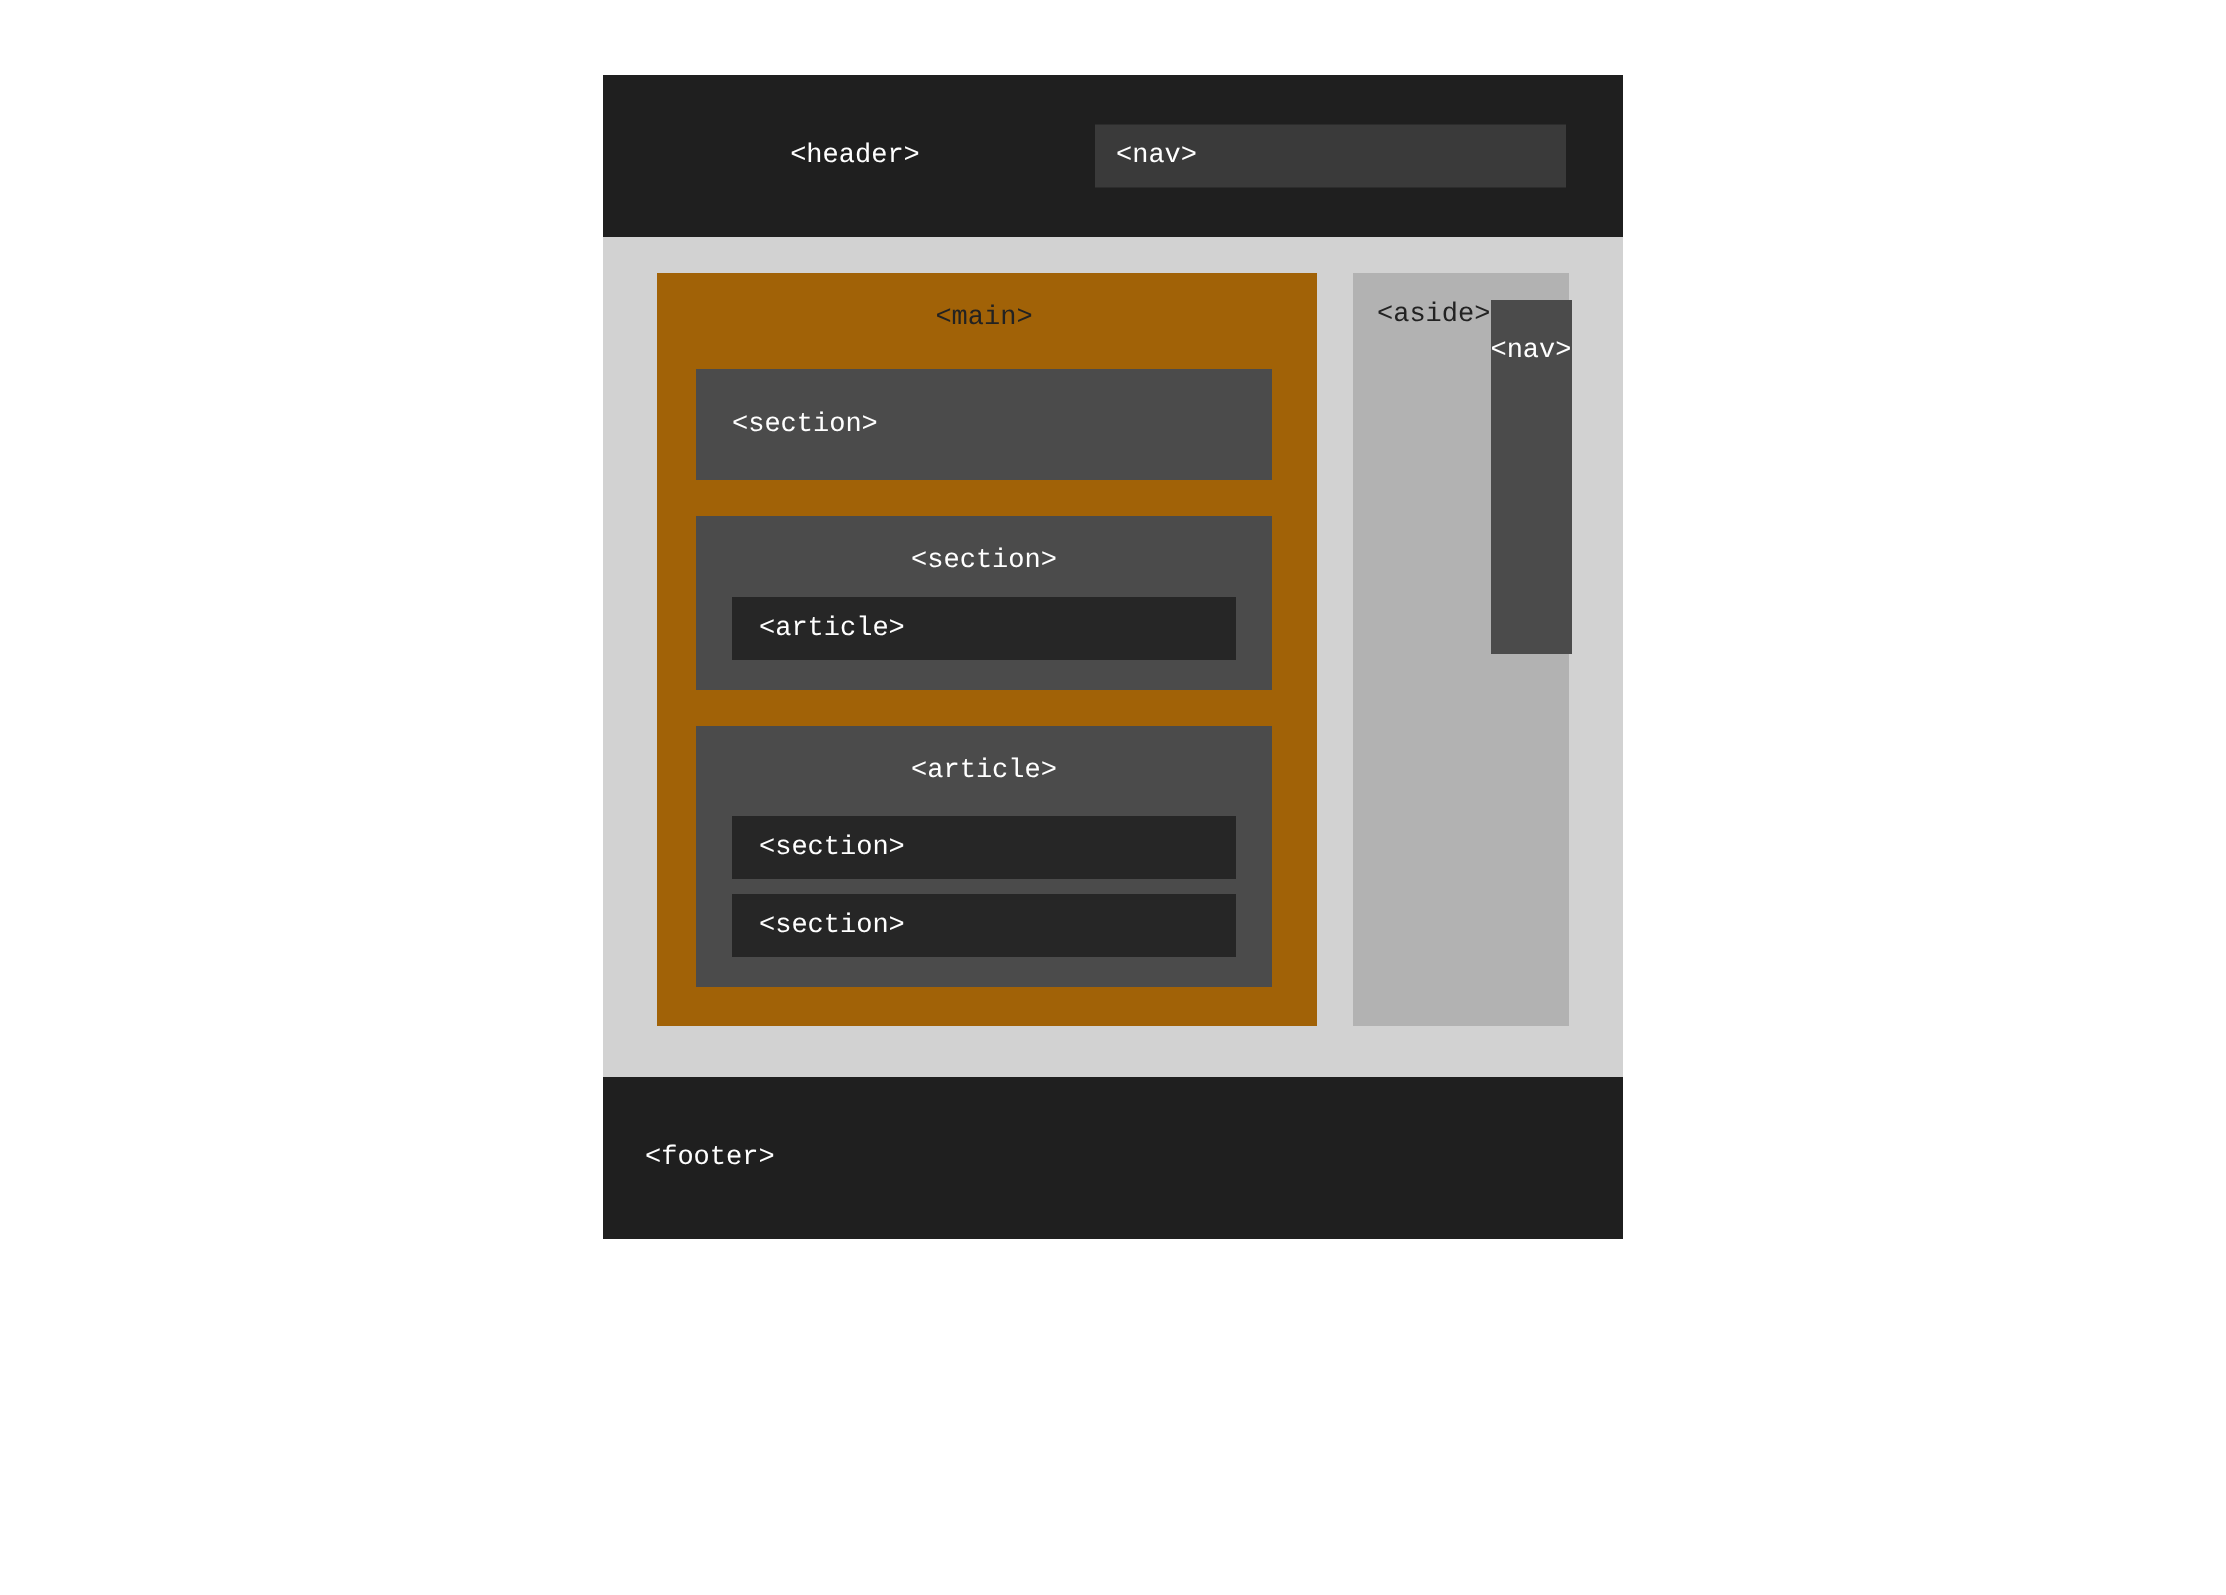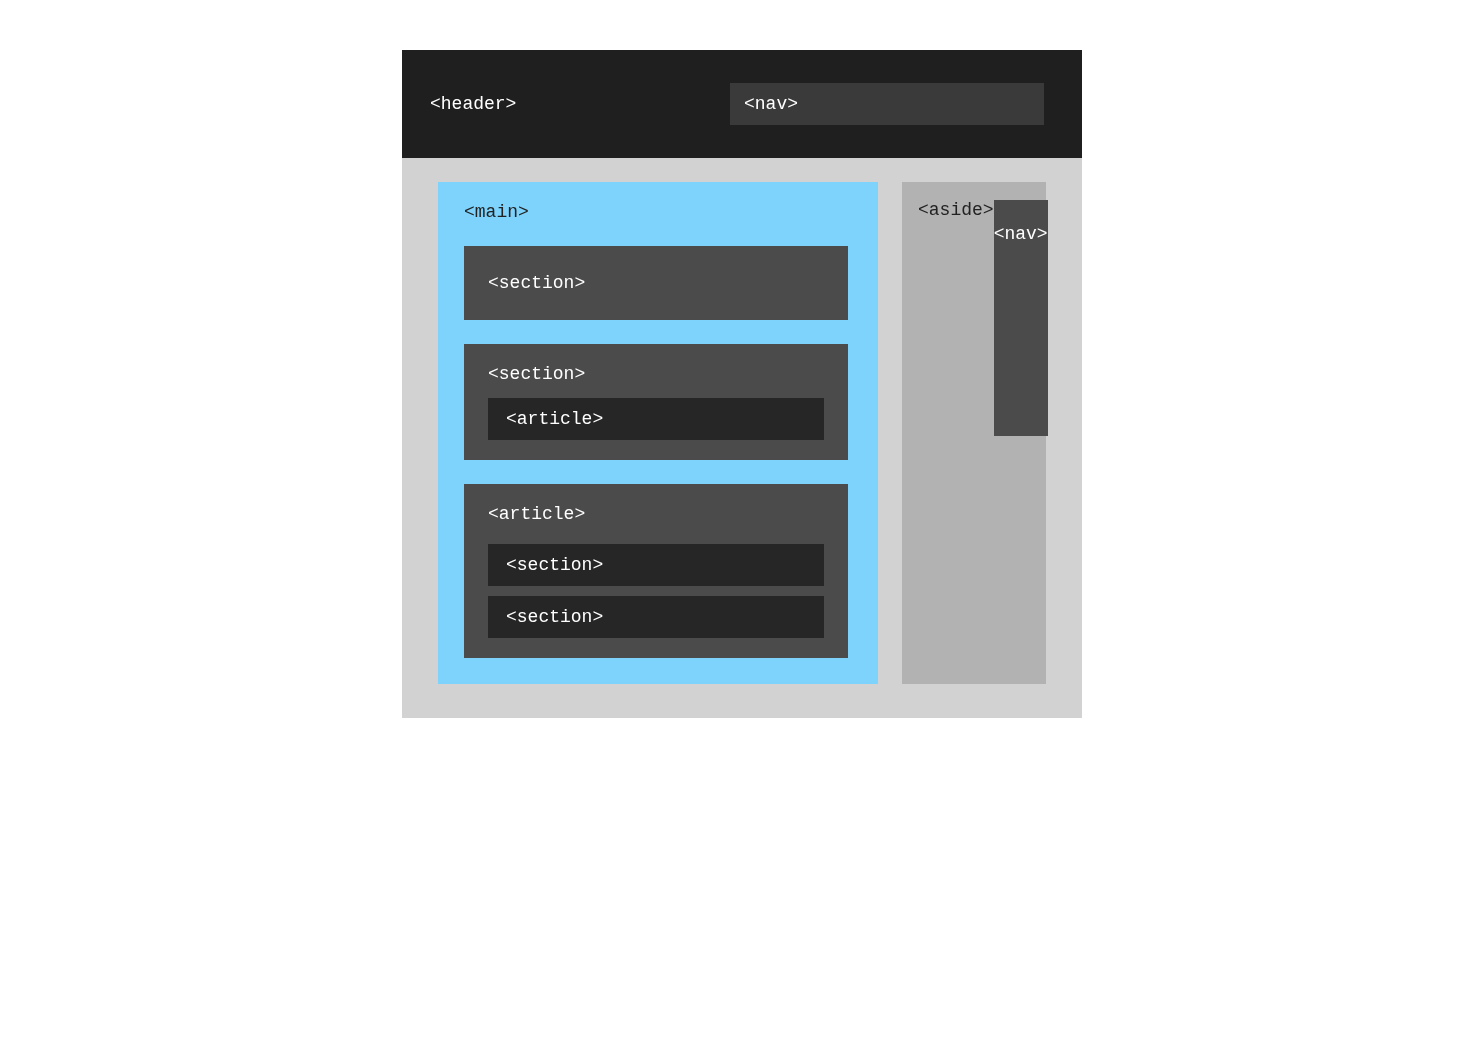--- a/index.html
+++ b/index.html
@@ -1,18 +1,19 @@
 <!DOCTYPE html>
 <html><head>
   <meta charset="utf-8">
   <style>
     * {
       box-sizing: border-box;
       margin: 0;
       padding: 0;
+      text-align: center;
     }
     body {
       width: 1484px;
       height: 1063px;
       background: #ffffff;
       font-family: "SFMono-Regular", Consolas, "Liberation Mono", Menlo, monospace;
       display: flex;
       align-items: flex-start;
       justify-content: center;
       padding-top: 50px;
@@ -50,21 +51,21 @@
       padding: 0 14px;
       margin-right: 10px;
     }
     .middle {
       background: #d2d2d2;
       padding: 24px 36px 34px 36px;
       display: flex;
       gap: 24px;
     }
     .main-col {
-      background: #7dd3fc;
+      background: #a16207;
       flex: 1;
       padding: 20px 30px 26px 26px;
       display: flex;
       flex-direction: column;
     }
     .main-label {
       color: #222;
       font-size: 18px;
       font-weight: 500;
       margin-bottom: 24px;
@@ -181,14 +182,17 @@
 
     <div class="aside-col">
       <div class="aside-label">&lt;aside&gt;</div>
       <div class="aside-nav">
         <span>&lt;nav&gt;</span>
       </div>
     </div>
 
   </div>
 
+  <div class="footer-bar">
+    <span>&lt;footer&gt;</span>
+  </div>
 
 </div>
 
 </body></html>

